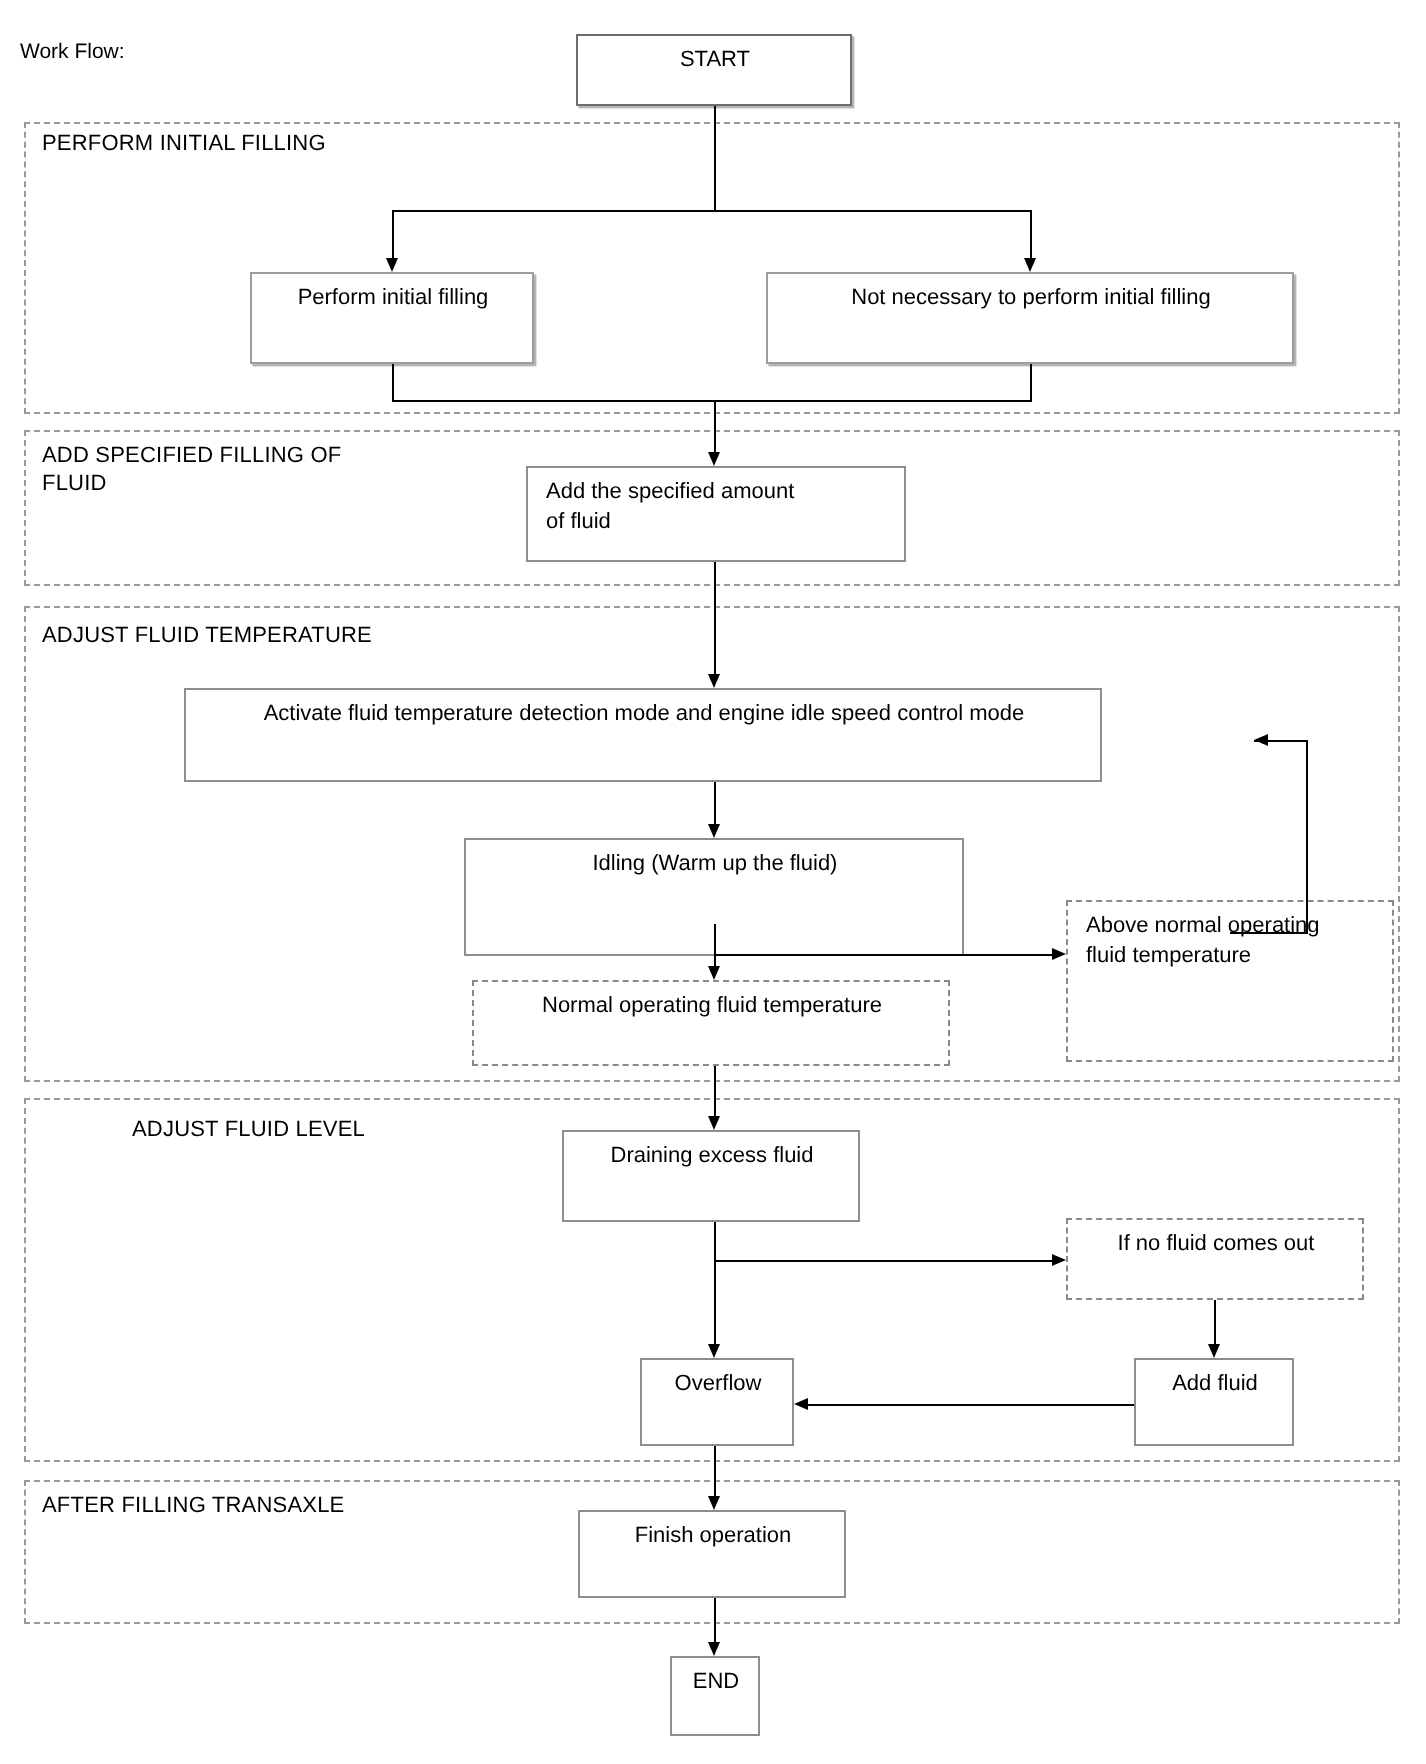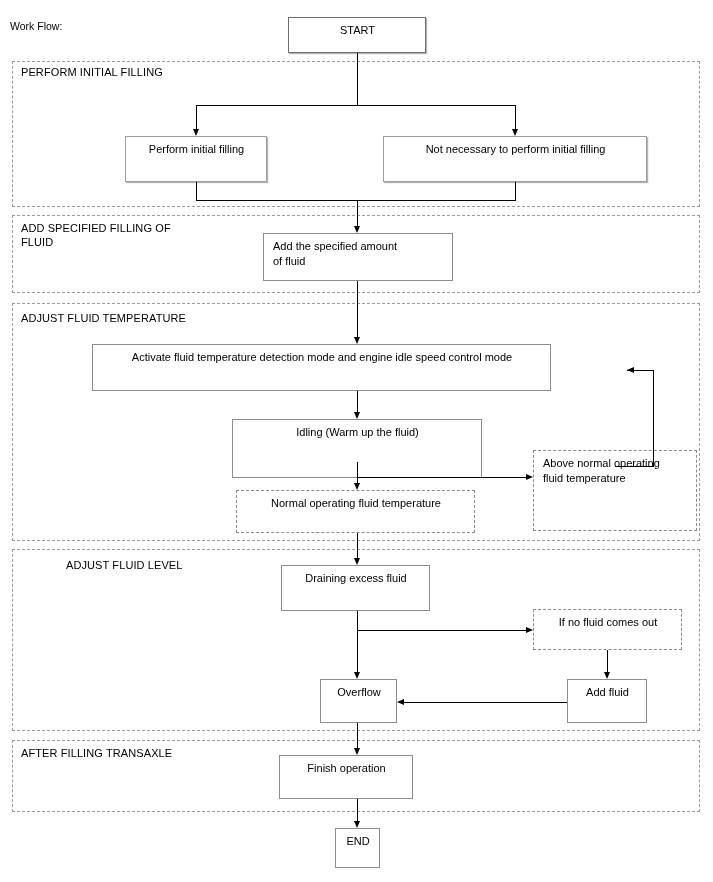--- a/index.html
+++ b/index.html
@@ -151,21 +151,21 @@
   <div class="box center dashed" style="left:236px; top:490px; width:239px; height:43px;">Normal operating fluid temperature</div>
 
   <div class="box center plain" style="left:281px; top:565px; width:149px; height:46px;">Draining excess fluid</div>
 
   <div class="box center dashed" style="left:533px; top:609px; width:149px; height:41px;">If no fluid comes out</div>
 
   <div class="box center plain" style="left:320px; top:679px; width:77px; height:44px;">Overflow</div>
 
   <div class="box center plain" style="left:567px; top:679px; width:80px; height:44px;">Add fluid</div>
 
-  <div class="box center plain" style="left:279px; top:755px; width:134px; height:44px;">Finish operation</div>
+  <div class="box center plain" style="left:289px; top:755px; width:134px; height:44px;">Finish operation</div>
 
   <div class="box center plain" style="left:335px; top:828px; width:45px; height:40px;">END</div>
 
   <div class="vline" style="left:357px; top:53px; height:52px;"></div>
 
   <div class="hline" style="left:196px; top:105px; width:320px;"></div>
 
   <div class="vline" style="left:196px; top:105px; height:24px;"></div>
   <div class="arrow-down" style="left:192.5px; top:129px;"></div>
 

